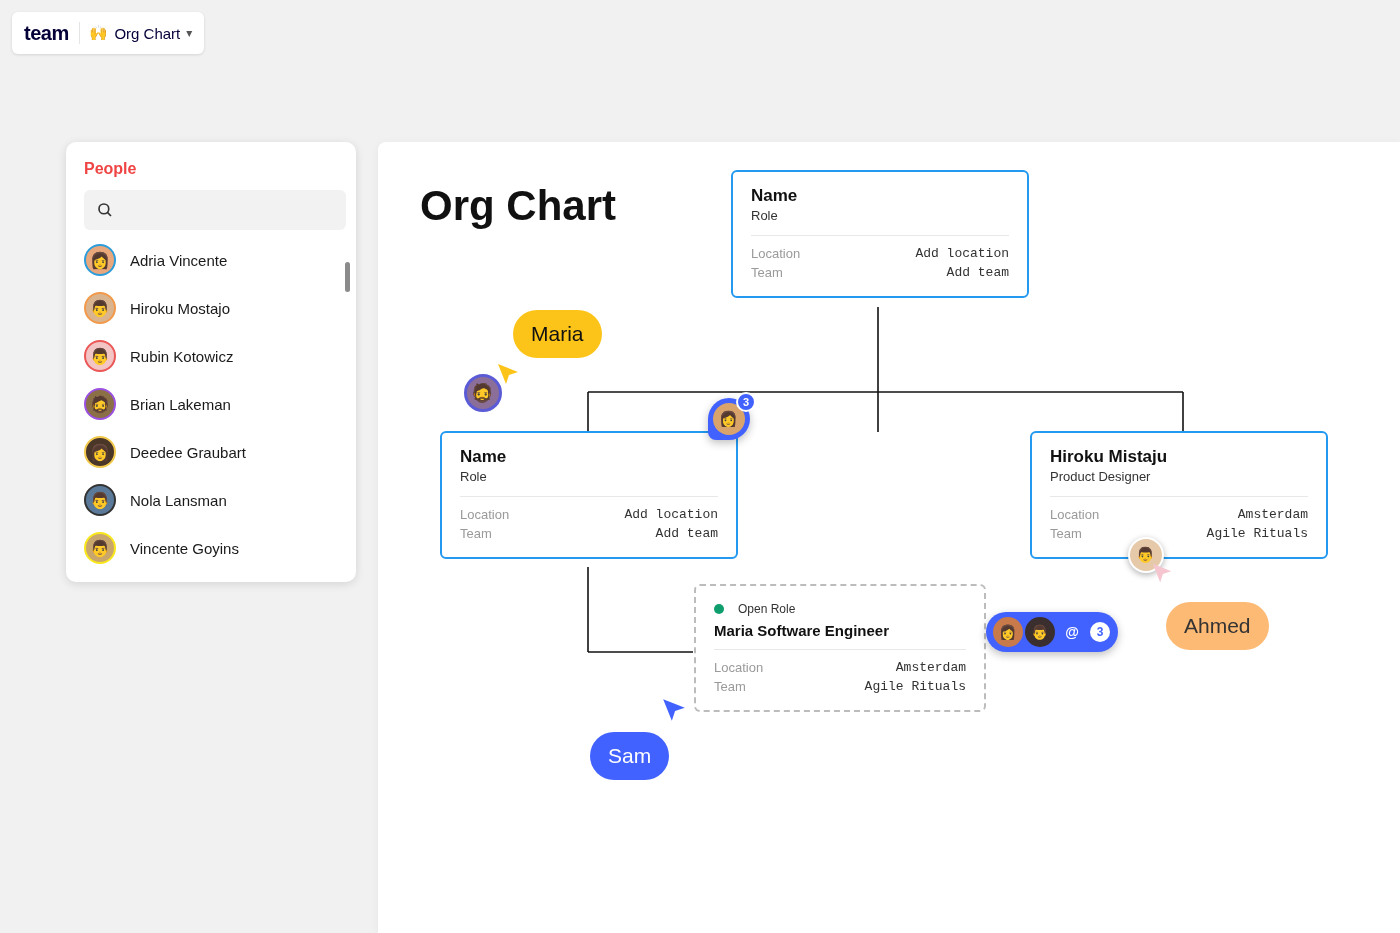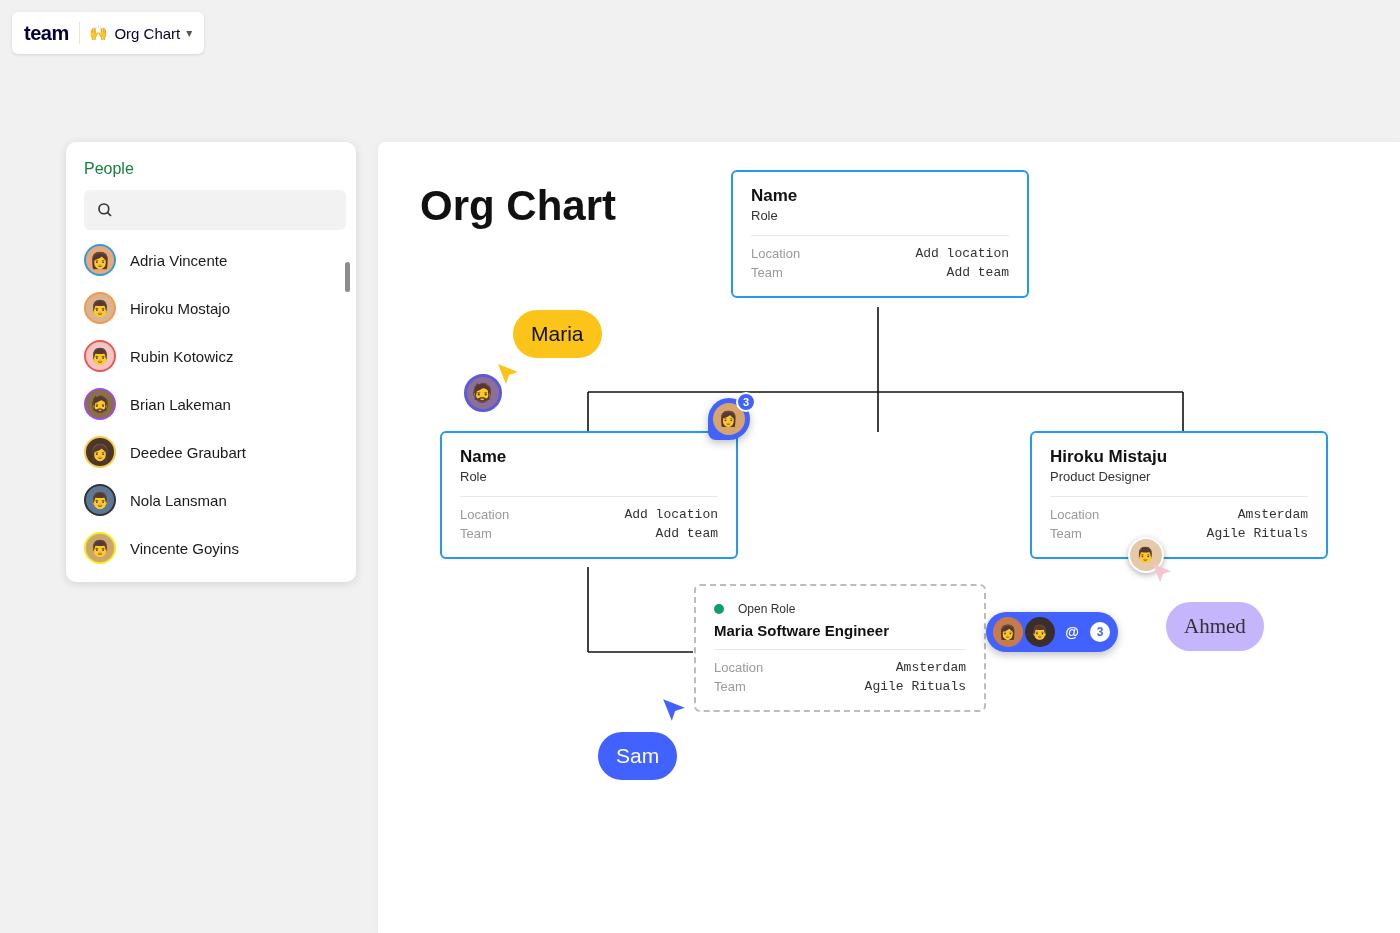--- a/index.html
+++ b/index.html
@@ -45,21 +45,21 @@
   .people-panel {
     position: absolute;
     top: 142px; left: 66px;
     width: 290px; height: 440px;
     background: #fff;
     border-radius: 10px;
     box-shadow: 0 2px 10px rgba(0,0,0,0.12);
     padding: 18px 10px 10px 18px;
   }
   .people-title {
-    font-size: 16px; font-weight: 400; color: #15803d;
+    font-size: 16px; font-weight: 700; color: #ef4444;
     margin-bottom: 12px;
   }
   .search-box {
     background: #f2f2f2;
     border-radius: 6px;
     height: 40px; width: 262px;
     display: flex; align-items: center;
     padding: 0 12px;
     margin-bottom: 14px;
   }
@@ -137,21 +137,21 @@
   
   .cursor-tag {
     position: absolute;
     border-radius: 999px;
     padding: 12px 18px;
     font-size: 21px;
     font-weight: 500;
     z-index: 20;
   }
   .tag-maria { background: #fcc419; color: #111; }
-  .tag-ahmed { background: #c4b5fd; color: #333; font-family: Liberation Serif, serif; }
+  .tag-ahmed { background: #fdba74; color: #333; }
   .tag-sam { background: #4262ff; color: #fff; }
 
   .cursor-arrow {
     position: absolute; z-index: 19;
   }
 
   
   .float-avatar {
     position: absolute;
     width: 38px; height: 38px; border-radius: 50%;
@@ -364,15 +364,15 @@
 
   <div class="drag-avatar" style="left:750px; top:395px; background:#e6c9a8;">👨</div>
   <svg class="cursor-arrow" style="left:773px; top:420px;" width="22" height="22" viewBox="0 0 24 24">
       <path fill="#f5c6cf" d="M2 2 L22 10 L13 13 L10 22 Z"></path>
     </svg>
   <div class="cursor-tag tag-ahmed" style="left:788px; top:460px;">Ahmed</div>
 
   <svg class="cursor-arrow" style="left:283px; top:555px;" width="26" height="26" viewBox="0 0 24 24">
       <path fill="#4262ff" d="M2 2 L22 10 L13 13 L10 22 Z"></path>
     </svg>
-  <div class="cursor-tag tag-sam" style="left:220px; top:590px;">Sam</div>
+  <div class="cursor-tag tag-sam" style="left:212px; top:590px;">Sam</div>
 
 </div>
 
 </body></html>

